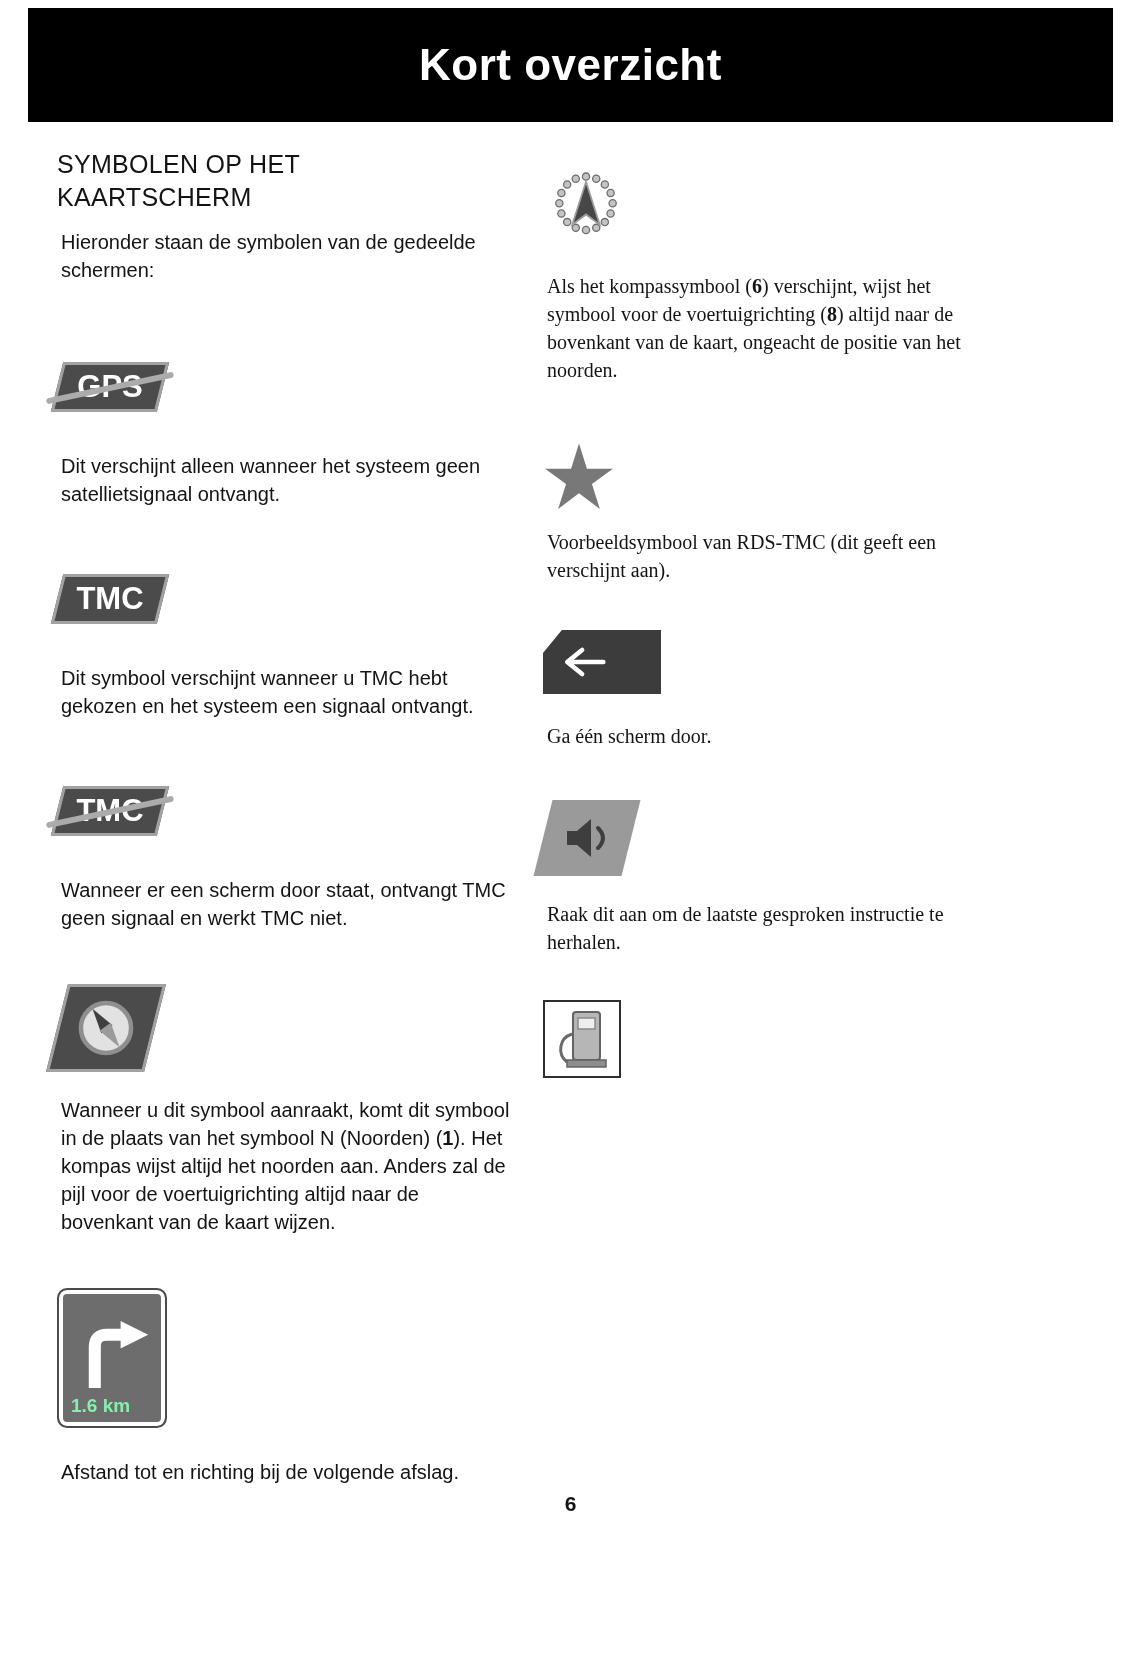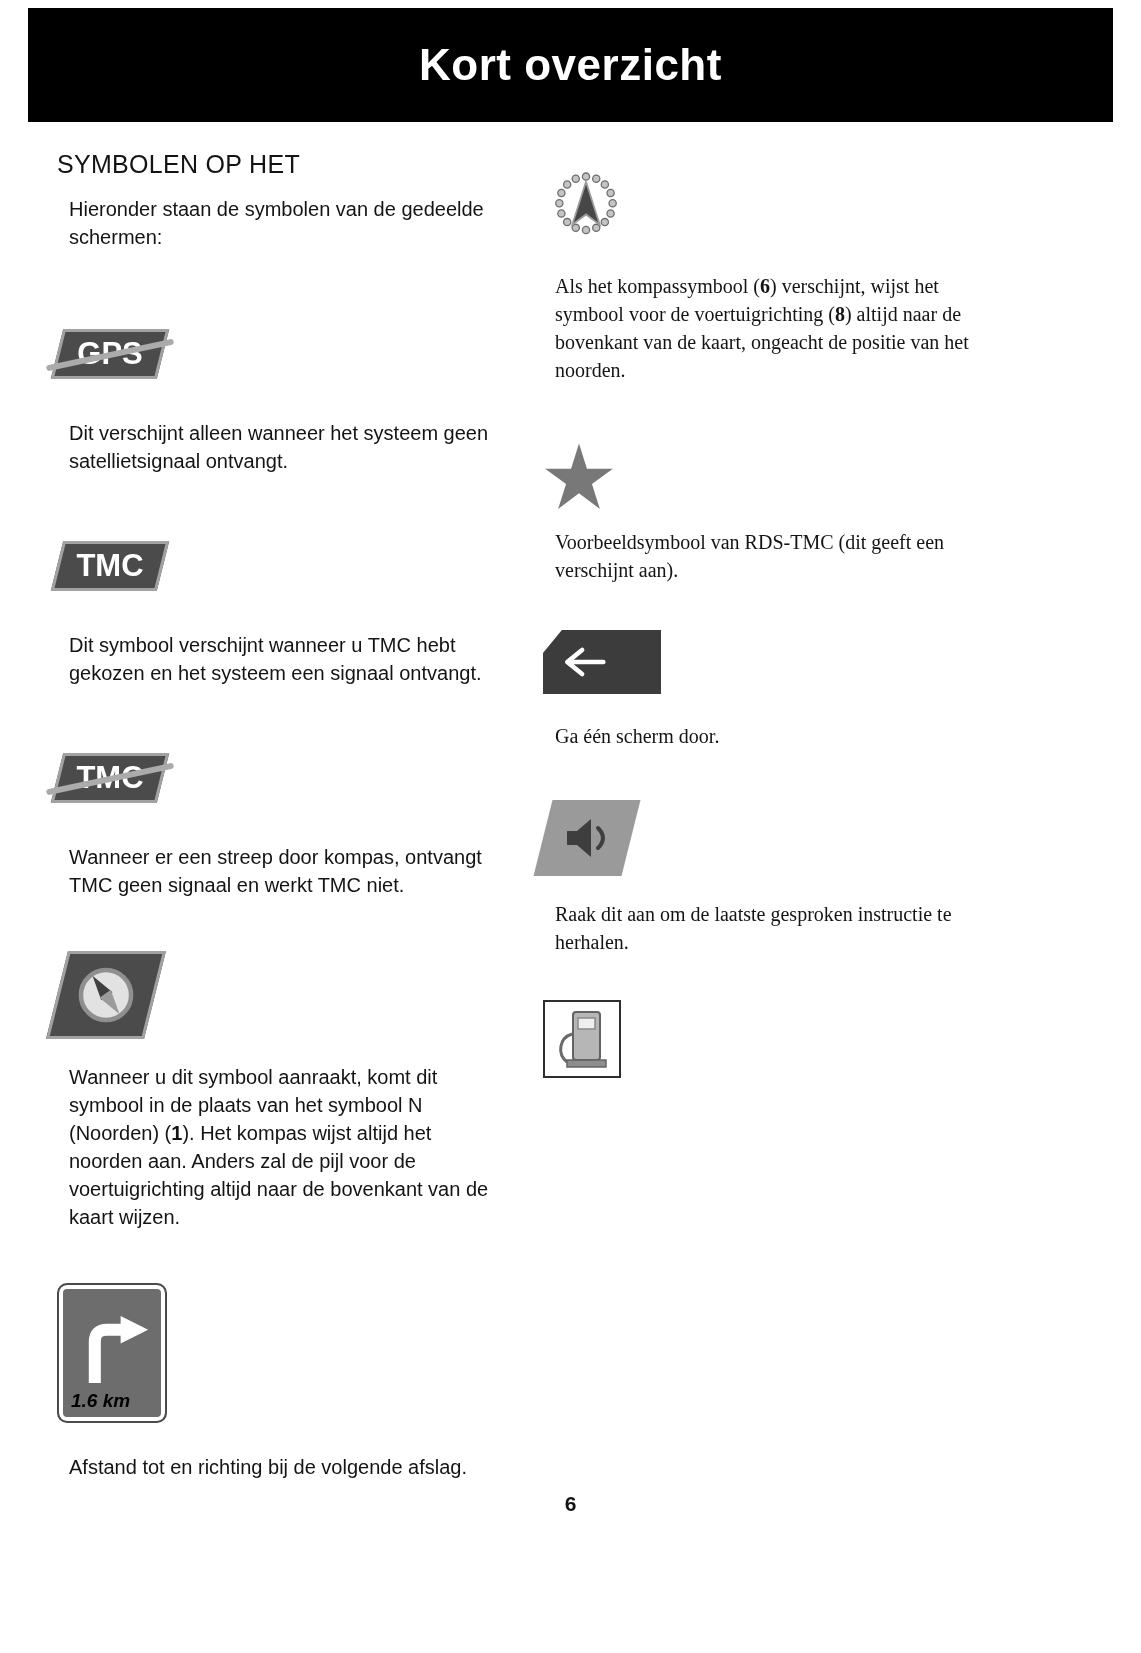--- a/index.html
+++ b/index.html
@@ -32,21 +32,21 @@
   .col-right { left: 543px; width: 452px; top: 168px; font-family: Liberation Serif, serif; }
   .section-title {
     margin: 0;
     font-size: 25px;
     font-weight: 400;
     line-height: 1.32;
     letter-spacing: 0.3px;
   }
   .section-title .line { display: block; }
   .body-text {
-    margin: 12px;
+    margin: 4px;
     font-size: 20px;
     line-height: 1.4;
   }
   .body-text b { font-weight: 700; }
   .mt-intro { margin-top: 14px; }
 
   
   .badge { position: relative; width: 106px; height: 50px; }
   .badge-bg {
     position: absolute; inset: 0;
@@ -73,21 +73,21 @@
     position: relative;
     width: 106px; height: 136px;
     background: #6d6d6d;
     border: 2px solid #4a4a4a;
     border-radius: 10px;
     box-shadow: inset 0 0 0 4px #ffffff;
   }
   .turn-arrow { position: absolute; left: 8px; top: 12px; width: 90px; height: 86px; }
   .turn-distance {
     position: absolute; left: 12px; bottom: 9px;
-    color: #000000; font-weight: 700; font-size: 19px; font-style: italic;
+    color: #86efac; font-weight: 700; font-size: 19px;
   }
 
   
   .compass-dots { width: 86px; height: 86px; display: block; }
   .star-art { width: 72px; height: 72px; display: block; }
   .back-btn {
     position: relative;
     width: 118px; height: 64px;
     background: #3c3c3c;
     clip-path: polygon(16% 0, 100% 0, 100% 100%, 0 100%, 0 36%);
@@ -115,20 +115,21 @@
 
 <div class="page">
 
   <header class="topbar">
     <span class="topbar-title">Kort overzicht</span>
   </header>
 
   <section class="col col-left">
     <h2 class="section-title">
       <span class="line">SYMBOLEN OP HET</span>
+      <span class="line">KAARTSCHERM</span>
     </h2>
     <p class="body-text mt-intro">Hieronder staan de symbolen van de gedeelde schermen:</p>
 
     <div class="badge" style="margin-top:78px">
       <div class="badge-bg"></div>
       <span class="badge-label">GPS</span>
       <div class="badge-strike"></div>
     </div>
     <p class="body-text" style="margin-top:40px">Dit verschijnt alleen wanneer het systeem geen satellietsignaal ontvangt.</p>
 
@@ -136,21 +137,21 @@
       <div class="badge-bg"></div>
       <span class="badge-label">TMC</span>
     </div>
     <p class="body-text" style="margin-top:40px">Dit symbool verschijnt wanneer u TMC hebt gekozen en het systeem een signaal ontvangt.</p>
 
     <div class="badge" style="margin-top:66px">
       <div class="badge-bg"></div>
       <span class="badge-label">TMC</span>
       <div class="badge-strike"></div>
     </div>
-    <p class="body-text" style="margin-top:40px">Wanneer er een streep door kompas, ontvangt TMC geen signaal en werkt TMC niet.</p>
+    <p class="body-text" style="margin-top:40px">Wanneer er een scherm door staat, ontvangt TMC geen signaal en werkt TMC niet.</p>
 
     <div class="badge badge-square" style="margin-top:52px">
       <div class="badge-bg"></div>
       <svg class="badge-art" viewBox="0 0 100 100">
         <circle cx="50" cy="50" r="33" fill="#e2e2e2" stroke="#8f8f8f" stroke-width="6"></circle>
         <g transform="rotate(-35 50 50)">
           <polygon points="50,19 59,52 41,52" fill="#3f3f3f"></polygon>
           <polygon points="50,81 59,48 41,48" fill="#9b9b9b"></polygon>
         </g>
       </svg>

